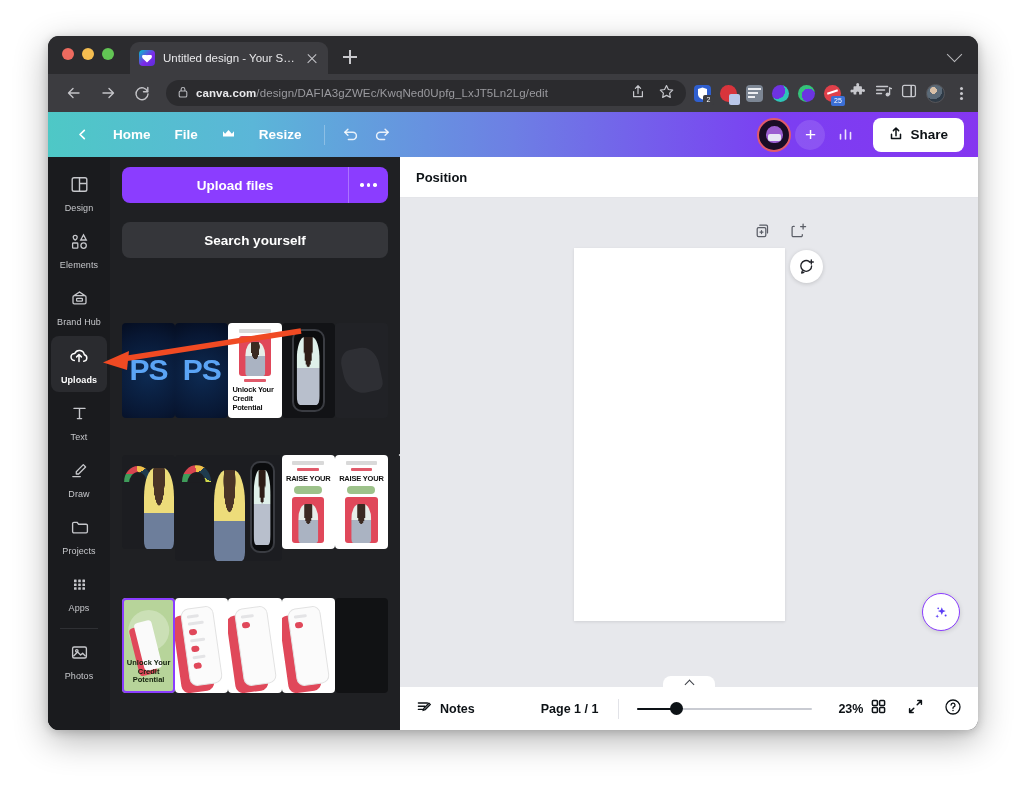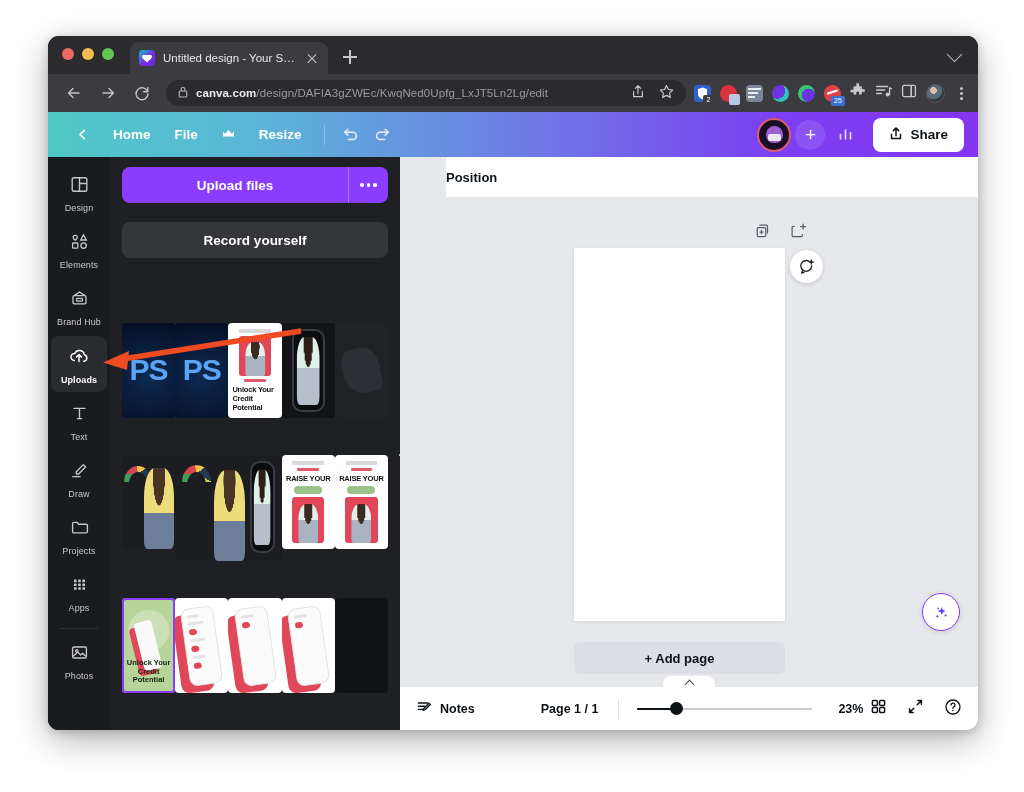--- a/index.html
+++ b/index.html
@@ -416,23 +416,22 @@
 
   
   .editor {
     flex: 1 1 auto;
     background: #e7e8ec;
     display: flex; flex-direction: column;
     position: relative;
   }
   .position-bar {
     height: 41px; background: #ffffff;
-    display: flex; align-items: center; 
+    display: flex; align-items: center; padding-left: 16px;
     border-bottom: 1px solid #e4e5e9;
-    margin-left: 46px;
   }
   .position-bar .t { font-size: 13px; font-weight: 700; color: #0d1216; }
 
   .canvas-wrap {
     flex: 1 1 auto; position: relative;
   }
   .page-tools {
     position: absolute; right: 171px; top: 24px;
     display: flex; gap: 18px; color: #5a5d66;
   }
@@ -775,21 +774,21 @@
         <div class="upload-btn">
           <span class="label">Upload files</span>
           <span class="upload-more">
               <i></i>
               <i></i>
               <i></i>
             </span>
         </div>
 
         <div class="record-btn">
-          <span>Record yourself</span>
+          <span>Search yourself</span>
         </div>
 
 
         <div class="grid">
 
           <div class="thumb tall ps">
               <span>PS</span>
             </div>
           <div class="thumb tall ps">
               <span>PS</span>
@@ -905,23 +904,20 @@
           <div class="page"></div>
 
           <div class="comment-btn">
             <svg width="17" height="17" viewBox="0 0 17 17" fill="none" stroke="currentColor" stroke-width="1.35" stroke-linecap="round" stroke-linejoin="round">
                 <path d="M13.6 7.9a5.4 5.4 0 1 1-2.3-4.4"></path>
                 <path d="M4.3 12.9 3.7 15l2.2-.7"></path>
                 <path d="M13.3 2v4M11.3 4h4"></path>
               </svg>
           </div>
 
-          <div class="addpage-btn">
-            <span>+ Add page</span>
-          </div>
 
           <div class="magic-btn">
             <svg width="19" height="19" viewBox="0 0 19 19" fill="currentColor">
               <path d="M9.8 4.2 10.9 7l2.8 1.1-2.8 1.1-1.1 2.8-1.1-2.8L5.9 8.1 8.7 7z"></path>
               <path d="M5.2 11.4l.5 1.3 1.3.5-1.3.5-.5 1.3-.5-1.3-1.3-.5 1.3-.5z"></path>
               <circle cx="13.6" cy="12.6" r="1"></circle>
               <circle cx="6.2" cy="5.3" r=".85"></circle>
             </svg>
           </div>
         </div>

